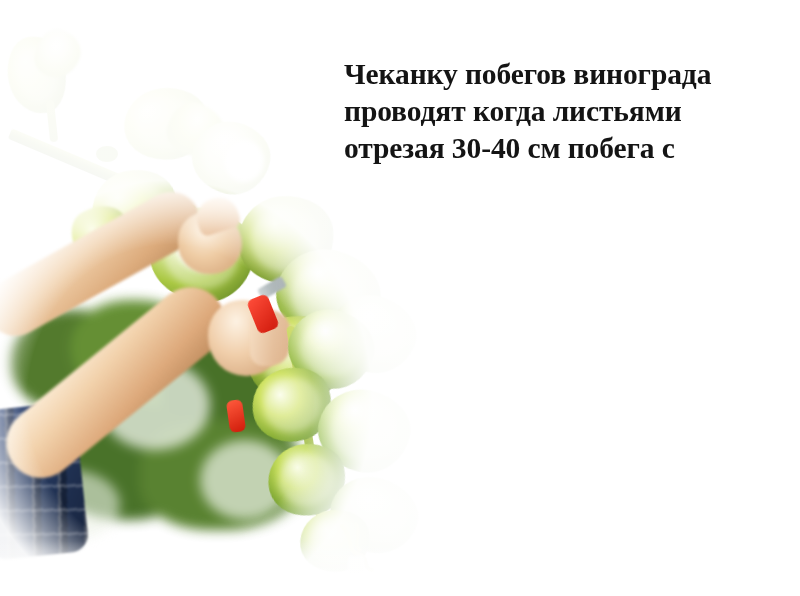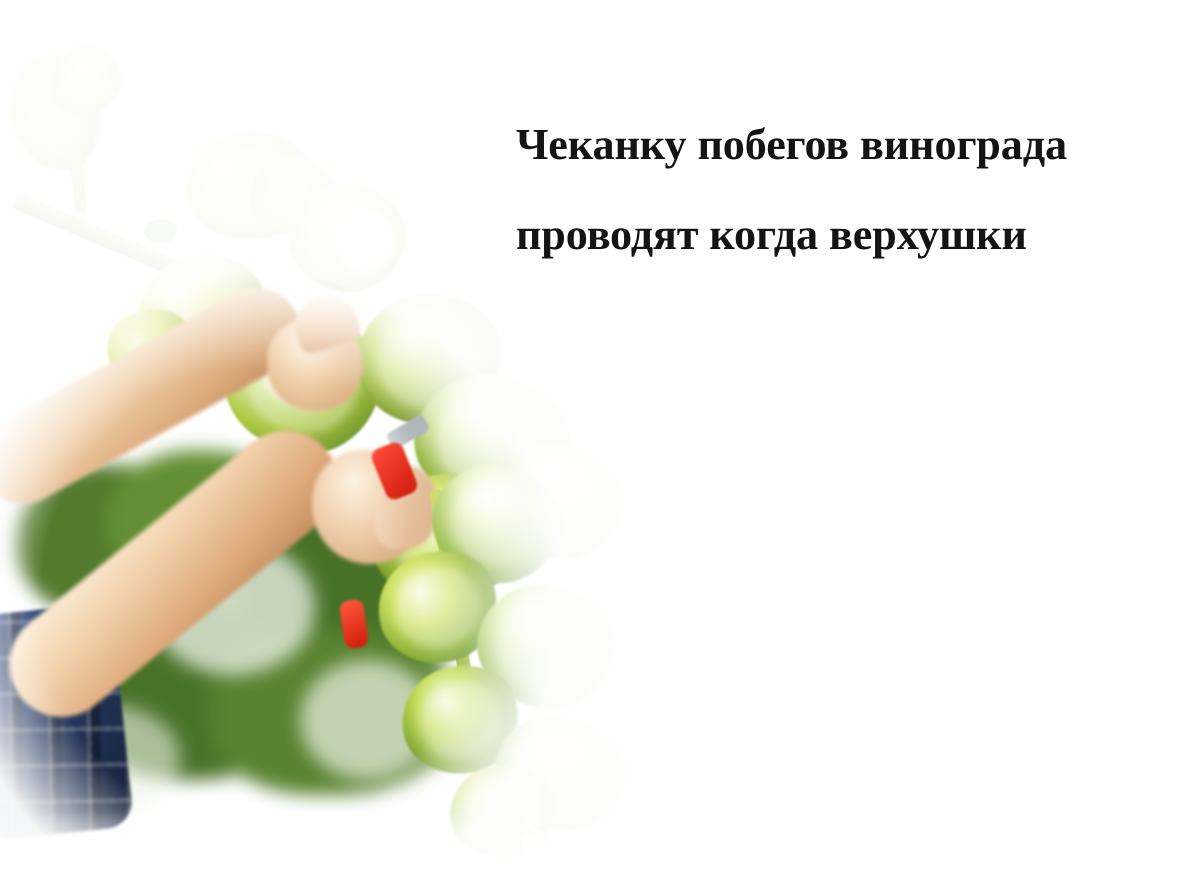--- a/index.html
+++ b/index.html
@@ -84,21 +84,20 @@
     z-index: 60;
   }
   #caption .line {
     font-family: "Liberation Serif", "DejaVu Serif", serif;
     font-weight: 700;
     font-size: 29.5px;
     line-height: 37px;
     color: #141414;
     white-space: nowrap;
     letter-spacing: -0.1px;
-    margin-top: 23px;
   }
 </style>
 </head>
 <body>
 
 <div id="slide">
 
   <div id="photo">
 
     <div class="lyr" style="left:10px; top:300px; width:330px; height:230px; filter:blur(6px); opacity:.95;">
@@ -174,16 +173,17 @@
       </svg>
     </div>
     <div class="lyr" style="left:348px; top:556px; width:16px; height:16px; background:#f4f7e2; border-radius:3px; z-index:35; filter:blur(0.8px);"></div>
 
     <div id="haze"></div>
     <div id="haze2"></div>
   </div>
 
   <div id="caption">
     <div class="line">Чеканку побегов винограда</div>
-    <div class="line">проводят когда верхушки</div>
+    <div class="line">проводят когда листьями</div>
+    <div class="line">отрезая 30-40 см побега с</div>
   </div>
 
 </div>
 
 </body></html>

